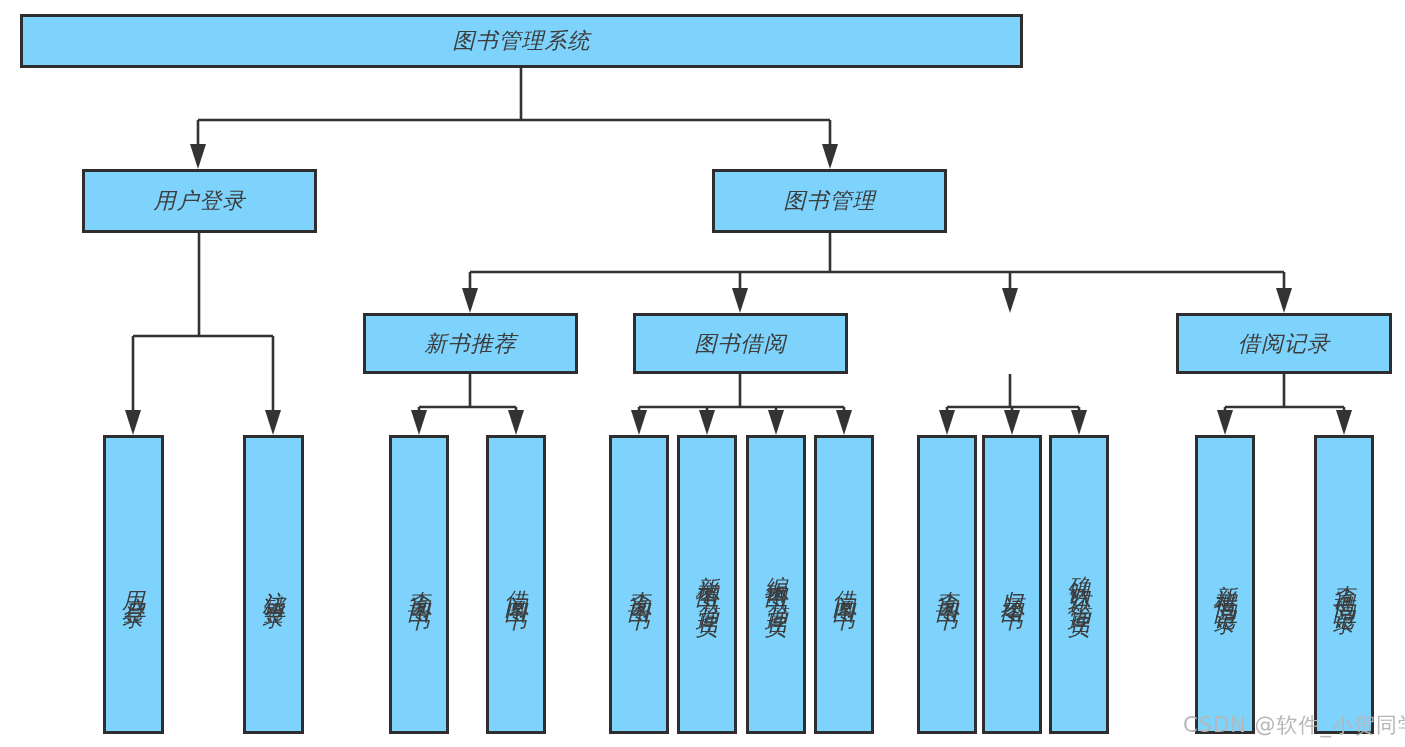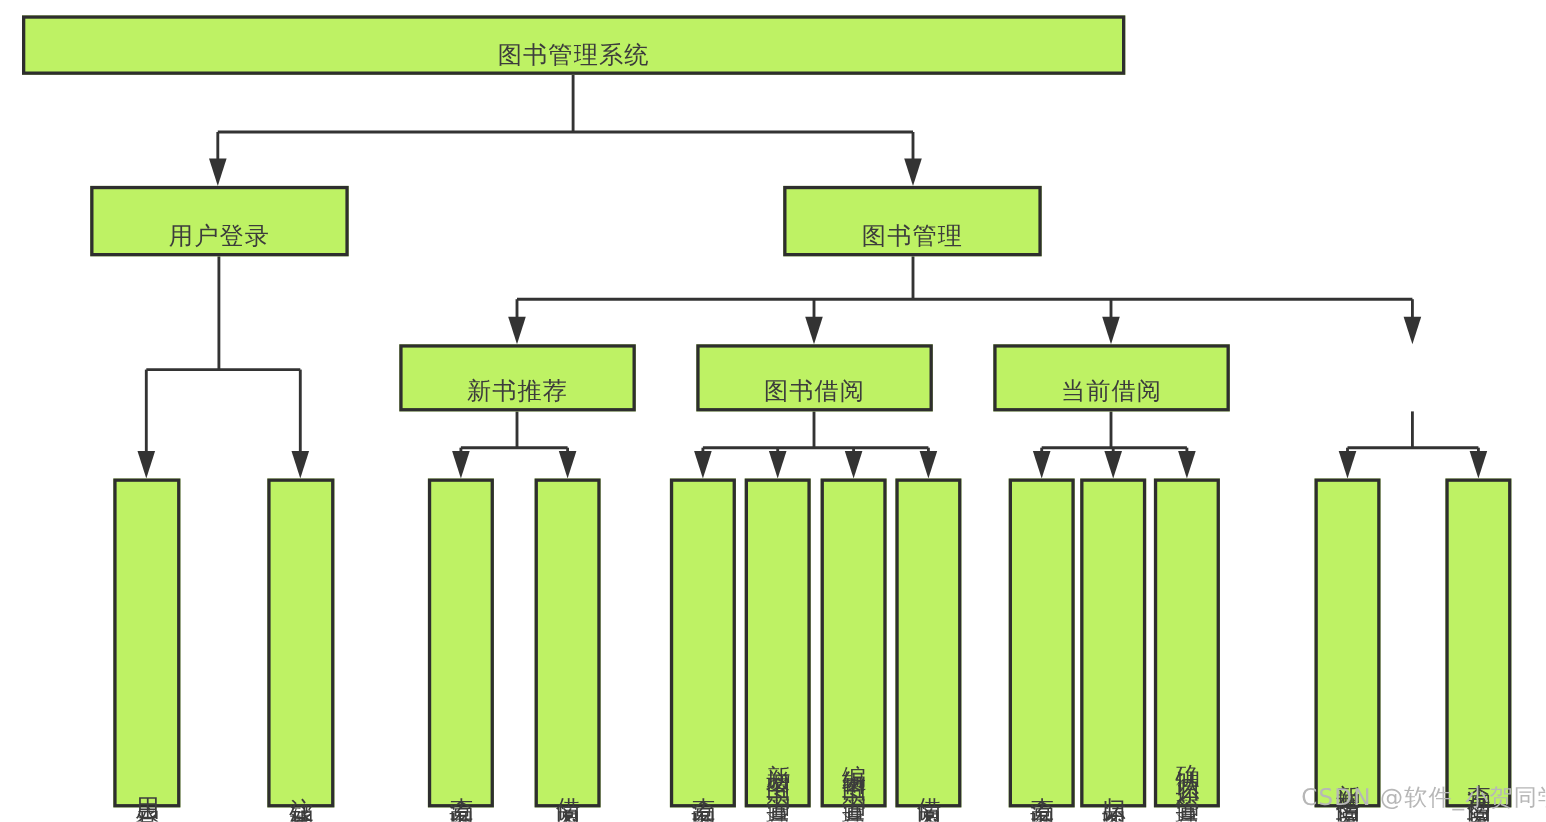--- a/index.html
+++ b/index.html
@@ -3,23 +3,24 @@
 <meta charset="utf-8">
 <style>
   html,body { margin:0; padding:0; background:#ffffff; }
   #stage {
     position:relative; width:1405px; height:747px; background:#ffffff;
     font-family:"DejaVu Sans","Liberation Sans",sans-serif; overflow:hidden;
   }
   #wires { position:absolute; left:0; top:0; width:1405px; height:747px; }
   .box {
     position:absolute; box-sizing:border-box;
-    border:3px solid #2e2e2e; background:#bef264;
-    display:flex; align-items:flex-end; justify-content:center;
+    border:3px solid #2e2e2e; background:#7dd3fc;
+    display:flex; align-items:center; justify-content:center;
     color:#3c3c3c;
+    font-style:italic;
   }
   .h-label { font-size:22px; letter-spacing:1px; white-space:nowrap; }
   .leaf .v-label {
     writing-mode:vertical-rl; text-orientation:mixed;
     font-size:22px; line-height:1.05; letter-spacing:6px; white-space:nowrap;
   }
   .watermark {
     position:absolute; left:1183px; top:711px;
     font-size:21px; color:#b7b7b7; letter-spacing:1px; white-space:nowrap;
   }
@@ -108,22 +109,22 @@
   <div class="box" style="left:363px; top:313px; width:215px; height:61px;">
     <span class="h-label">新书推荐</span>
   </div>
 
   <div class="box" style="left:712px; top:169px; width:235px; height:64px;">
     <span class="h-label">图书管理</span>
   </div>
   <div class="box" style="left:633px; top:313px; width:215px; height:61px;">
     <span class="h-label">图书借阅</span>
   </div>
-  <div class="box" style="left:903px; top:313px; width:215px; height:61px;">
-    <span class="h-label">当前借阅</span>
+  <div class="box" style="left:1176px; top:313px; width:216px; height:61px;">
+    <span class="h-label">借阅记录</span>
   </div>
 
   <div class="box leaf" style="left:103px; top:435px; width:61px; height:299px;">
     <span class="v-label">用户登录</span>
   </div>
   <div class="box leaf" style="left:243px; top:435px; width:61px; height:299px;">
     <span class="v-label">注销登录</span>
   </div>
 
   <div class="box leaf" style="left:389px; top:435px; width:60px; height:299px;">

